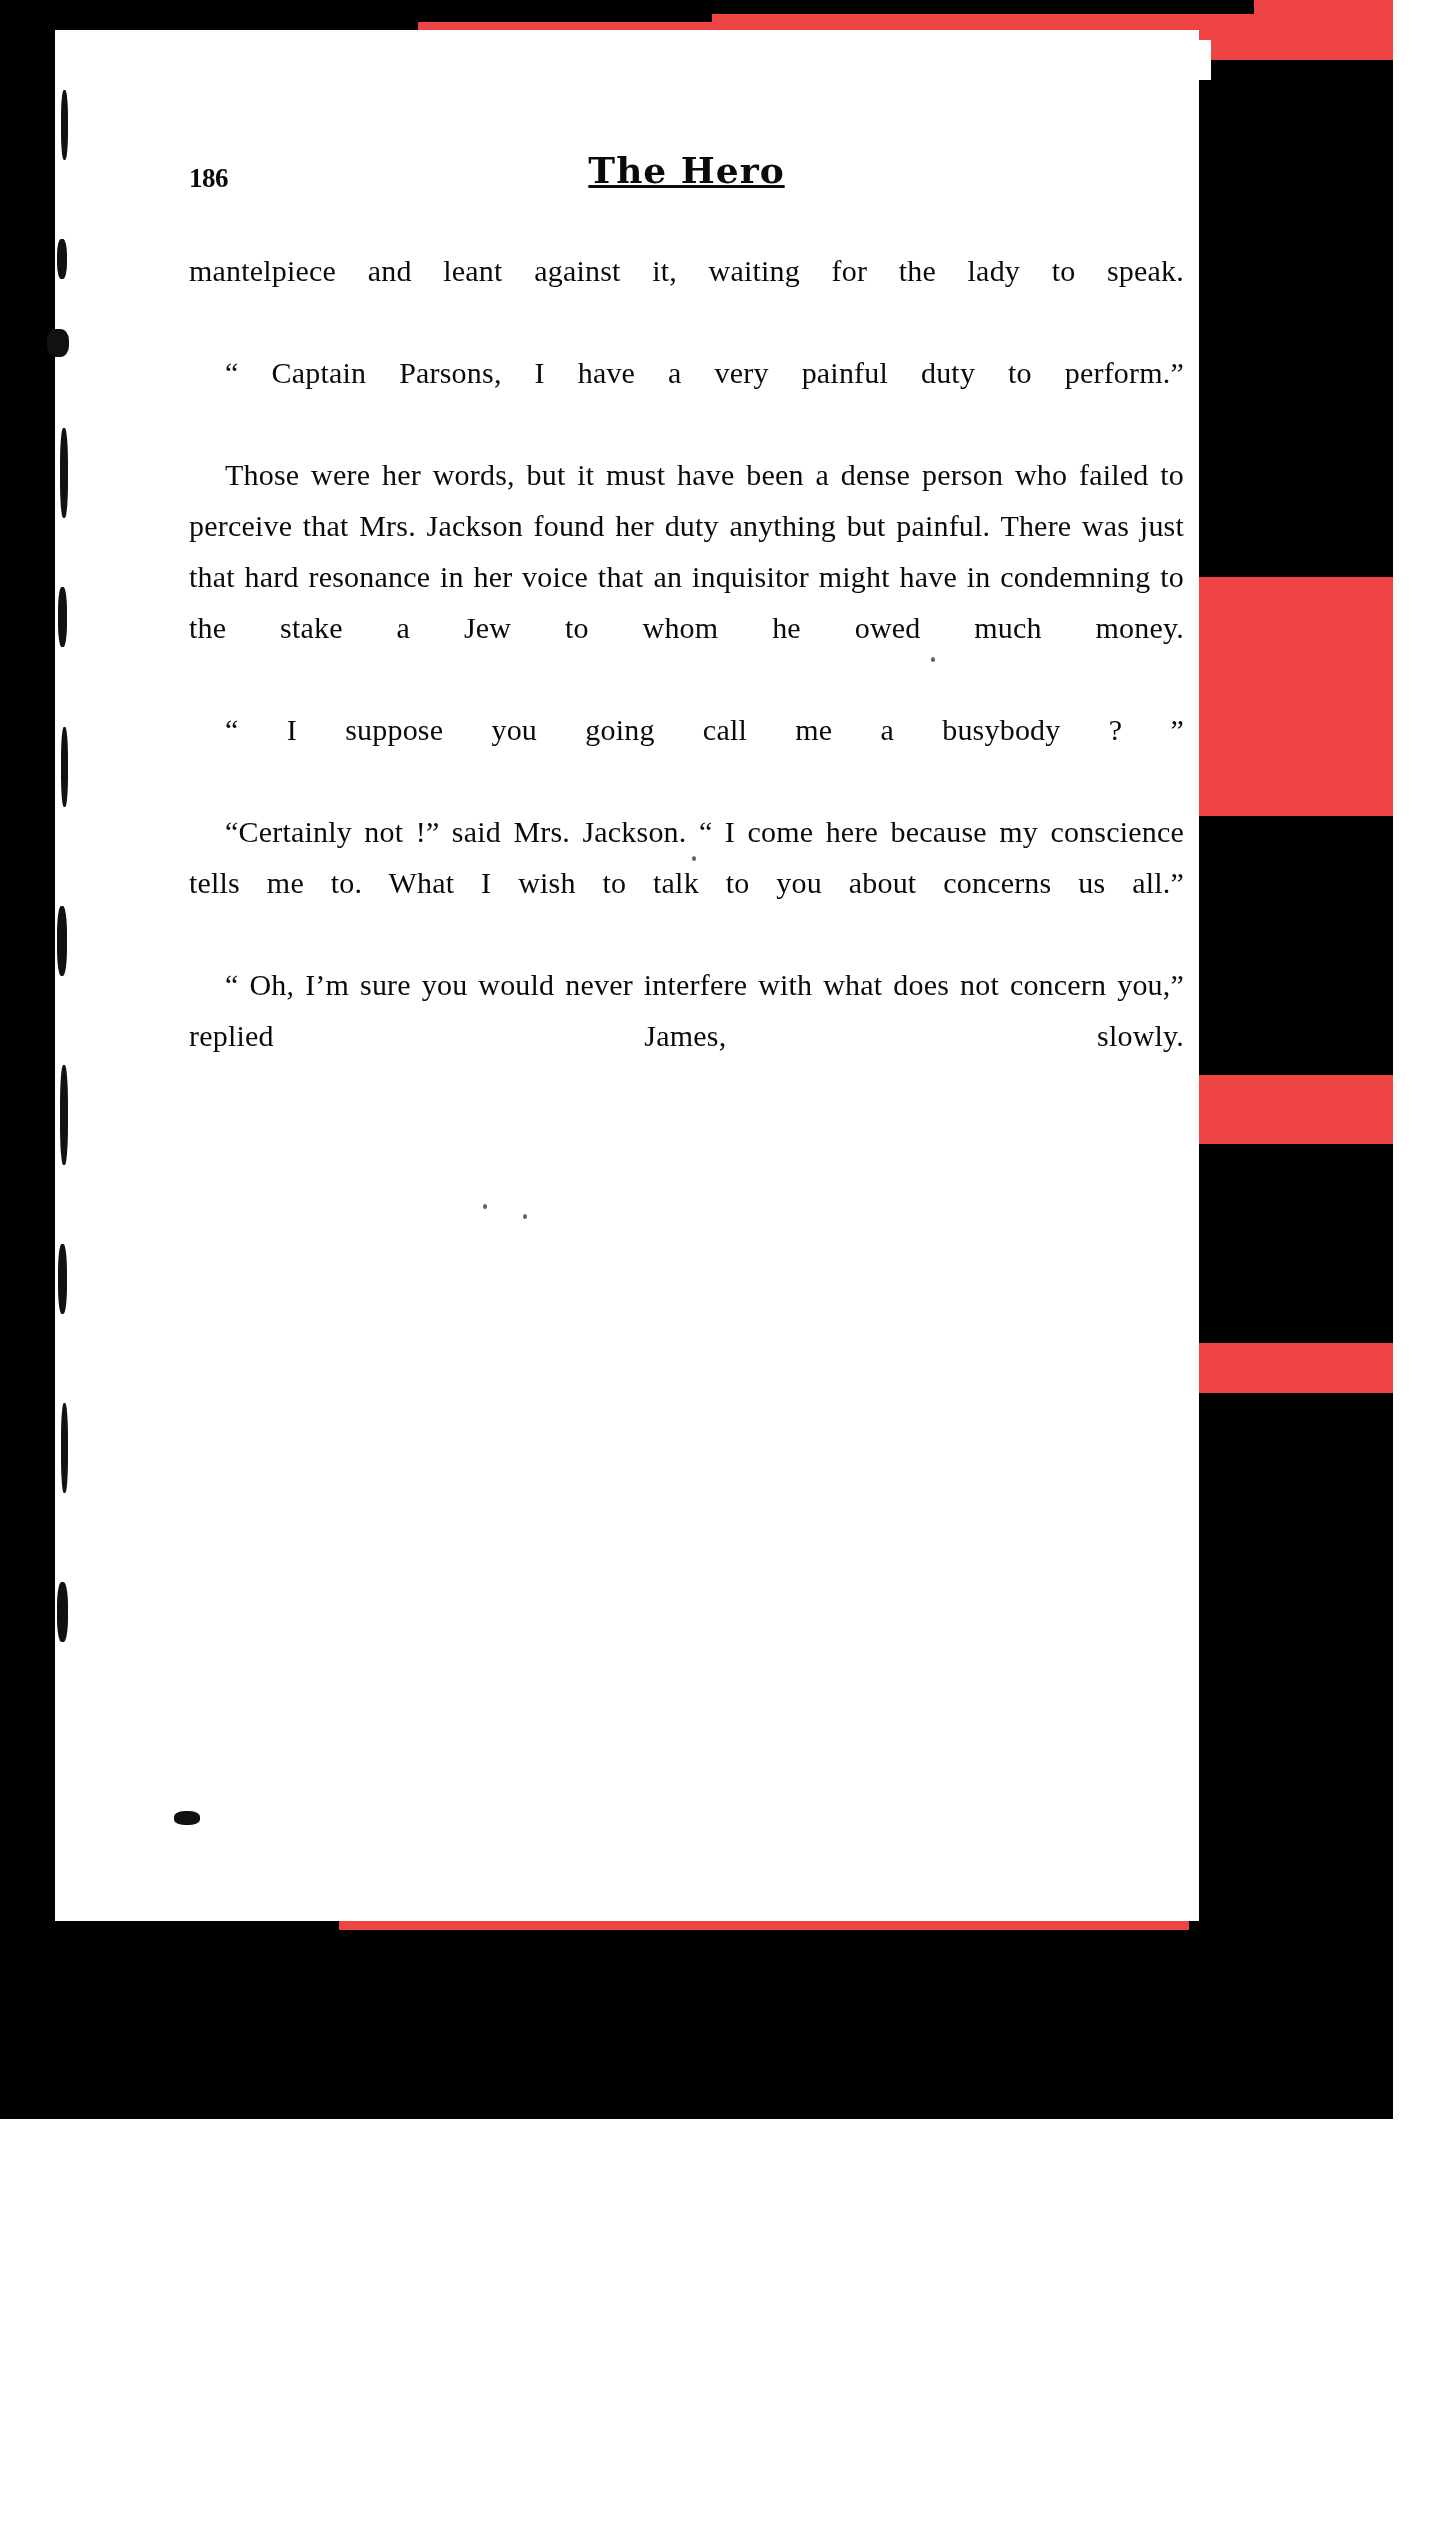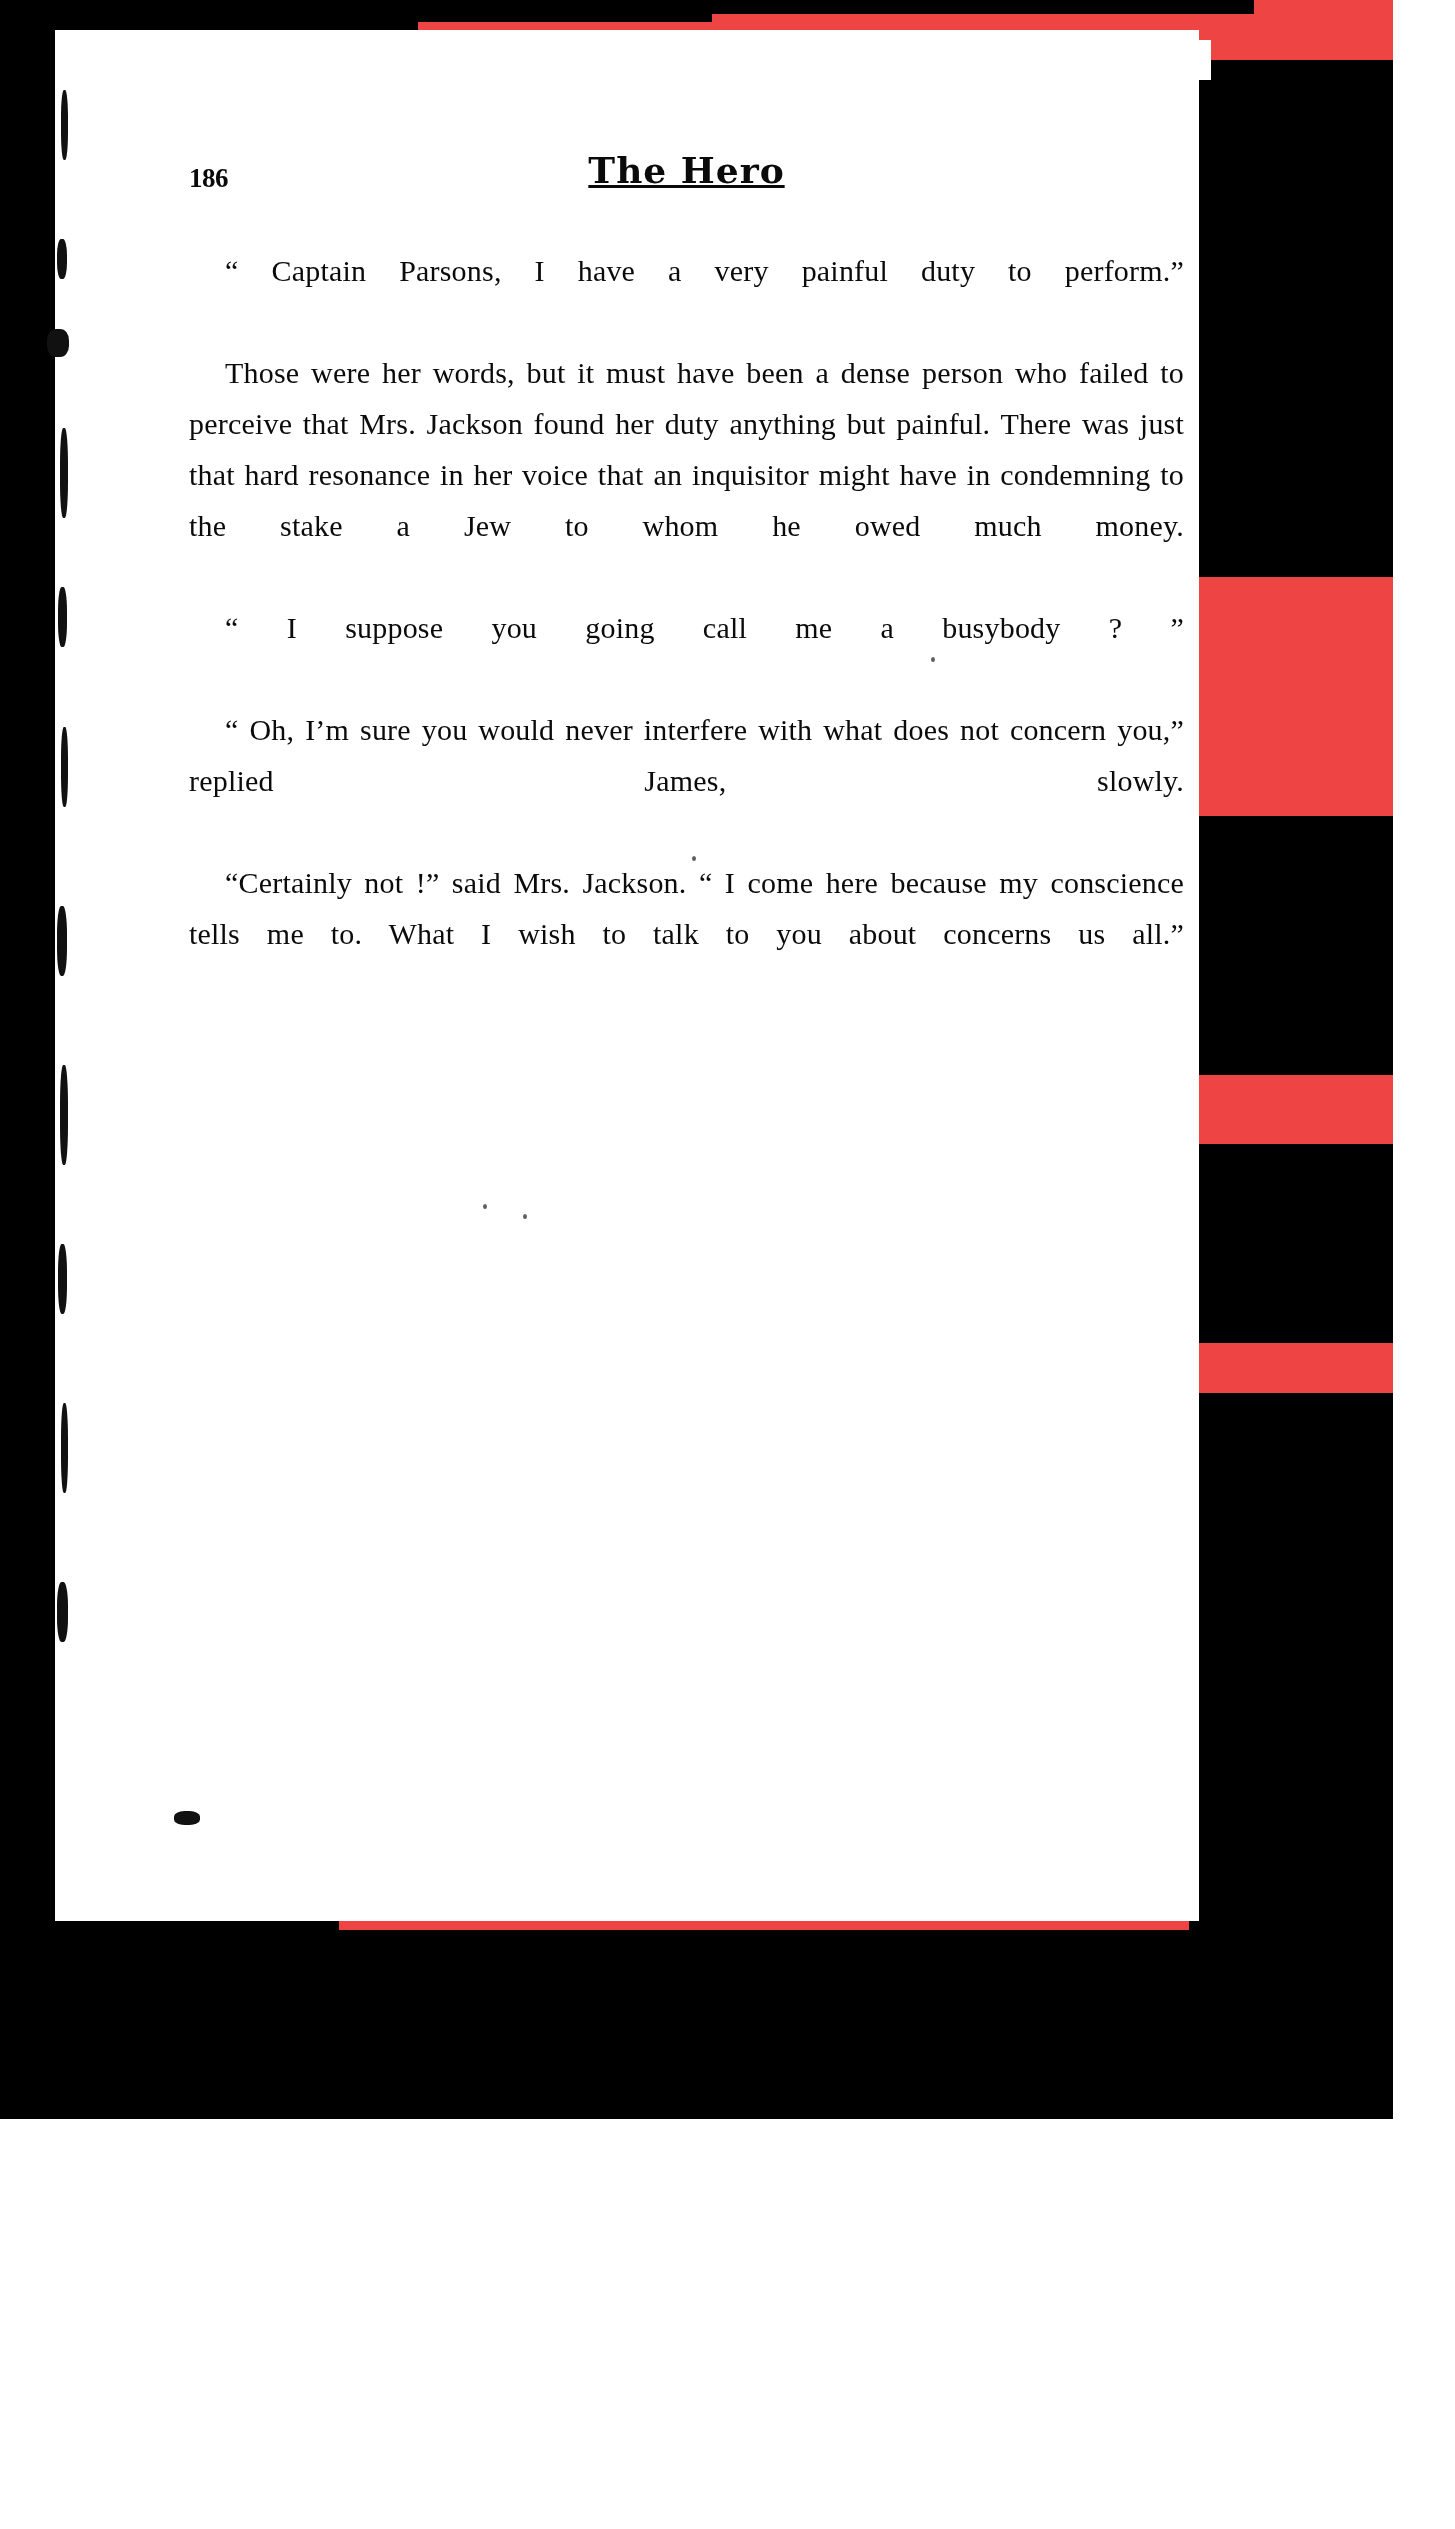--- a/index.html
+++ b/index.html
@@ -174,21 +174,22 @@
     <div class="fleck" style="left:468px; top:1184px;"></div>
   </div>
 
   <div id="page">
 
     <div class="header-row">
       <div class="folio">186</div>
       <div class="running-title">The Hero</div>
     </div>
 
+    <p class="body">mantelpiece and leant against it, waiting for the lady to speak.</p>
     <p class="body indent">“ Captain Parsons, I have a very painful duty to perform.”</p>
     <p class="body indent">Those were her words, but it must have been a dense person who failed to perceive that Mrs. Jackson found her duty anything but painful.   There was just that hard resonance in her voice that an inquisitor might have in condemning to the stake a Jew to whom he owed much money.</p>
     <p class="body indent">“ I suppose you going call me a busybody ? ”</p>
+    <p class="body indent">“Certainly not !” said Mrs. Jackson.  “ I come here because my conscience tells me to.   What I wish to talk to you about concerns us all.”</p>
     <p class="body indent">“ Oh, I’m sure you would never interfere with what does not concern you,” replied James, slowly.</p>
-    <p class="body indent">“Certainly not !” said Mrs. Jackson.  “ I come here because my conscience tells me to.   What I wish to talk to you about concerns us all.”</p>
 
   </div>
 </div>
 
 
 </body></html>

